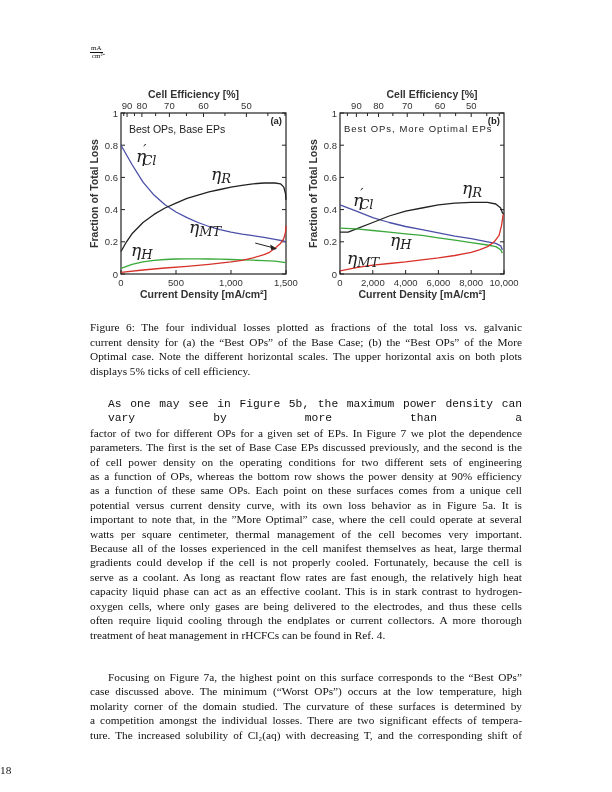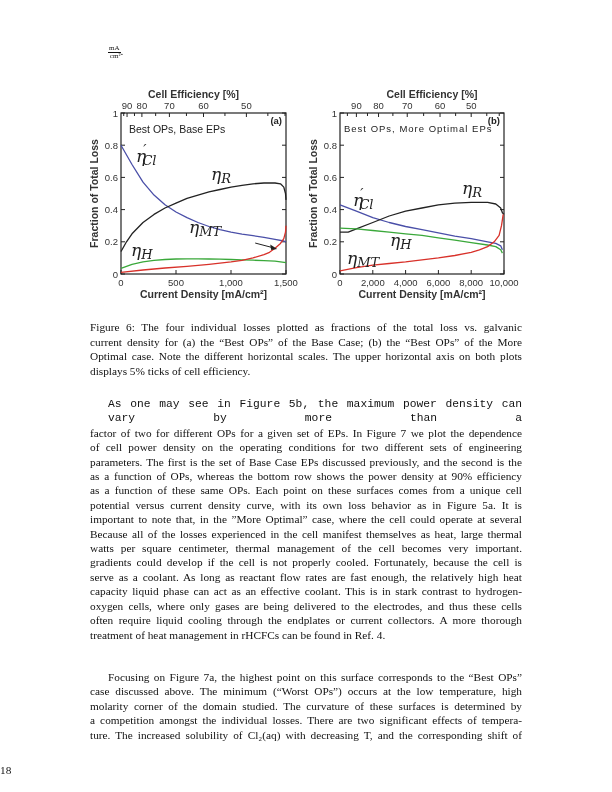--- a/index.html
+++ b/index.html
@@ -1,20 +1,20 @@
 <!DOCTYPE html>
 <html><head>
 <meta charset="utf-8">
 <style>
   html, body { margin: 0; padding: 0; background: #ffffff; }
   body { width: 612px; height: 792px; position: relative; overflow: hidden;
          font-family: "Liberation Serif", "DejaVu Serif", serif; color: #111; }
   .line { position: absolute; left: 90px; width: 432px; font-size: 11.3px; line-height: 14.5px; white-space: nowrap; }
   .just { text-align: justify; text-align-last: justify; }
-  .frac { display: inline-block; vertical-align: middle; text-align: right; font-size: 7px; line-height: 7px; margin-left: 18px; }
+  .frac { display: inline-block; vertical-align: middle; text-align: right; font-size: 7px; line-height: 7px; margin-left: 0; }
   .frac .num { display: block; border-bottom: 0.6px solid #111; padding: 0 1px; }
   .frac .den { display: block; }
   #figure { position: absolute; left: 60px; top: 76px; width: 492px; height: 232px; }
   #figure svg { width: 492px; height: 232px; display: block; }
   .caption { position: absolute; left: 90px; width: 432px; font-size: 11.3px; line-height: 14.5px; }
   .para { position: absolute; left: 90px; width: 432px; font-size: 11.3px; line-height: 14.4px; }
   .pageno { position: absolute; top: 764px; left: 0; width: 612px; text-align: left; font-size: 11.3px; }
 </style>
 </head>
 <body>
@@ -158,28 +158,28 @@
 <div class="caption" style="top:320px;">
   <div class="just">Figure 6:  The four individual losses plotted as fractions of the total loss vs.  galvanic</div>
   <div class="just">current density for (a) the “Best OPs” of the Base Case; (b) the “Best OPs” of the More</div>
   <div class="just">Optimal case. Note the different horizontal scales. The upper horizontal axis on both plots</div>
   <div>displays 5% ticks of cell efficiency.</div>
 </div>
 
 <div class="para" style="top:397px;">
   <div class="just" style="padding-left:18px;font-family:Liberation Mono, monospace;">As one may see in Figure 5b, the maximum power density can vary by more than a</div>
   <div class="just">factor of two for different OPs for a given set of EPs. In Figure 7 we plot the dependence</div>
+  <div class="just">parameters. The first is the set of Base Case EPs discussed previously, and the second is the</div>
   <div class="just">of cell power density on the operating conditions for two different sets of engineering</div>
-  <div class="just">parameters. The first is the set of Base Case EPs discussed previously, and the second is the</div>
   <div class="just">as a function of OPs, whereas the bottom row shows the power density at 90% efficiency</div>
   <div class="just">as a function of these same OPs.  Each point on these surfaces comes from a unique cell</div>
   <div class="just">potential versus current density curve, with its own loss behavior as in Figure 5a.  It is</div>
   <div class="just">important to note that, in the ”More Optimal” case, where the cell could operate at several</div>
+  <div class="just">watts per square centimeter, thermal management of the cell becomes very important.</div>
   <div class="just">Because all of the losses experienced in the cell manifest themselves as heat, large thermal</div>
-  <div class="just">watts per square centimeter, thermal management of the cell becomes very important.</div>
   <div class="just">gradients could develop if the cell is not properly cooled. Fortunately, because the cell is</div>
   <div class="just">serve as a coolant.  As long as reactant flow rates are fast enough, the relatively high heat</div>
   <div class="just">capacity liquid phase can act as an effective coolant. This is in stark contrast to hydrogen-</div>
   <div class="just">oxygen cells, where only gases are being delivered to the electrodes, and thus these cells</div>
   <div class="just">often require liquid cooling through the endplates or current collectors.  A more thorough</div>
   <div>treatment of heat management in rHCFCs can be found in Ref. 4.</div>
 </div>
 
 <div class="para" style="top:670px;">
   <div class="just" style="padding-left:18px;">Focusing on Figure 7a, the highest point on this surface corresponds to the “Best OPs”</div>

